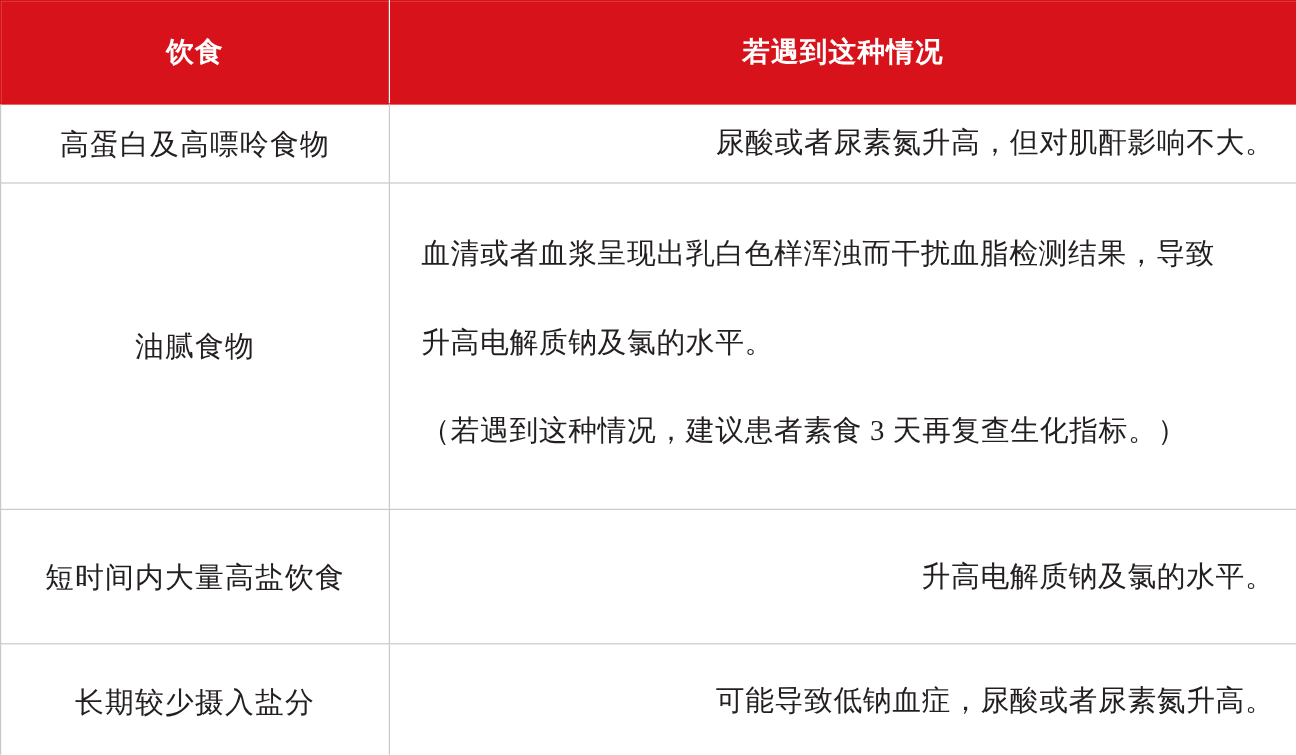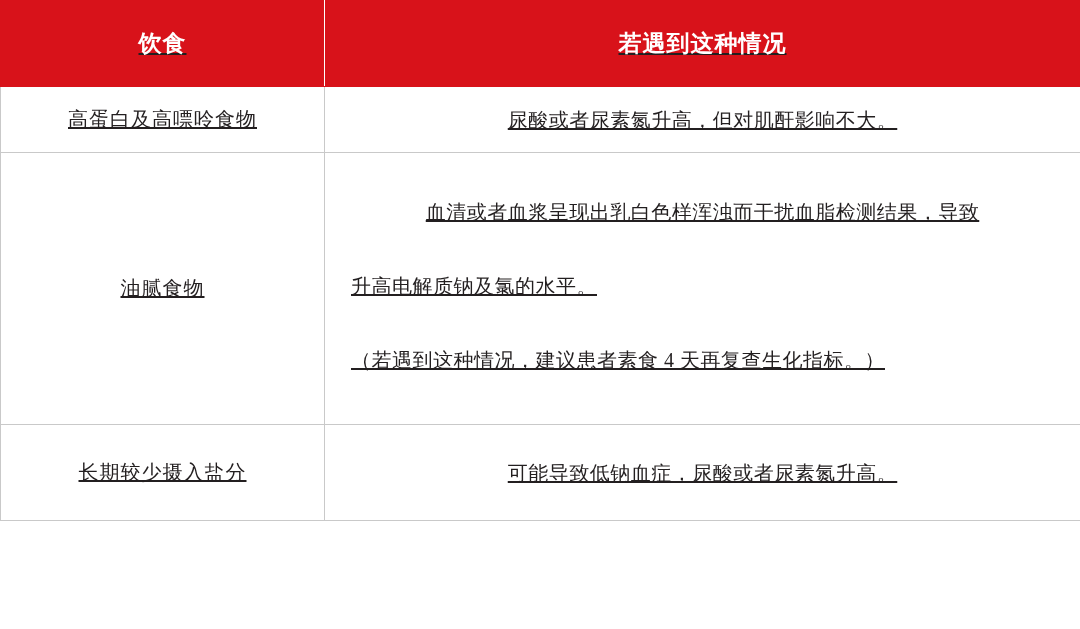--- a/index.html
+++ b/index.html
@@ -10,21 +10,20 @@
   body {
     width: 1080px;
     height: 629px;
     font-family: "Liberation Serif", "DejaVu Serif", serif;
     color: #231f20;
   }
   .table-wrap {
     width: 984px;
     height: 629px;
     box-sizing: border-box;
-    text-decoration: underline;
   }
   table.diet-table {
     width: 1080px;
     border-collapse: collapse;
     table-layout: fixed;
   }
   table.diet-table col.col-diet { width: 324px; }
   table.diet-table col.col-effect { width: 756px; }
 
   thead th {
@@ -39,21 +38,21 @@
     border: 1px solid #d8121a;
     font-family: "Liberation Sans", "DejaVu Sans", sans-serif;
   }
   thead th.head-diet {
     border-right: 1px solid #ffffff;
   }
 
   tbody td {
     border: 1px solid #c9c9c9;
     vertical-align: middle;
-    font-size: 20px;
+    font-size: 24px;
     color: #231f20;
     padding: 10px 18px;
     box-sizing: border-box;
   }
   tbody td.cell-diet {
     text-align: center;
     letter-spacing: 1px;
   }
   tbody td.cell-effect {
     text-align: center;
@@ -63,24 +62,24 @@
   tbody tr.row-1 td { height: 272px; }
   tbody tr.row-2 td { height: 112px; }
   tbody tr.row-3 td { height: 96px; }
 
   .eff-block {
     display: block;
     text-align: left;
     line-height: 74px;
     padding: 0 8px;
   }
-  .eff-block.first { margin-top: -6px; text-align: center; }
+  .eff-block.first { margin-top: -6px; }
   .eff-center {
     display: block;
-    text-align: center;
+    text-align: right;
     line-height: 1.5;
   }
 </style>
 </head>
 <body>
 
 <div class="table-wrap">
   <table class="diet-table">
     <colgroup>
       <col class="col-diet">
@@ -97,21 +96,27 @@
         <td class="cell-diet">高蛋白及高嘌呤食物</td>
         <td class="cell-effect">
           <span class="eff-center">尿酸或者尿素氮升高，但对肌酐影响不大。</span>
         </td>
       </tr>
       <tr class="row-1">
         <td class="cell-diet">油腻食物</td>
         <td class="cell-effect">
           <span class="eff-block first">血清或者血浆呈现出乳白色样浑浊而干扰血脂检测结果，导致</span>
           <span class="eff-block">升高电解质钠及氯的水平。</span>
-          <span class="eff-block">（若遇到这种情况，建议患者素食 4 天再复查生化指标。）</span>
+          <span class="eff-block">（若遇到这种情况，建议患者素食 3 天再复查生化指标。）</span>
+        </td>
+      </tr>
+      <tr class="row-2">
+        <td class="cell-diet">短时间内大量高盐饮食</td>
+        <td class="cell-effect">
+          <span class="eff-center">升高电解质钠及氯的水平。</span>
         </td>
       </tr>
       <tr class="row-3">
         <td class="cell-diet">长期较少摄入盐分</td>
         <td class="cell-effect">
           <span class="eff-center">可能导致低钠血症，尿酸或者尿素氮升高。</span>
         </td>
       </tr>
     </tbody>
   </table>

